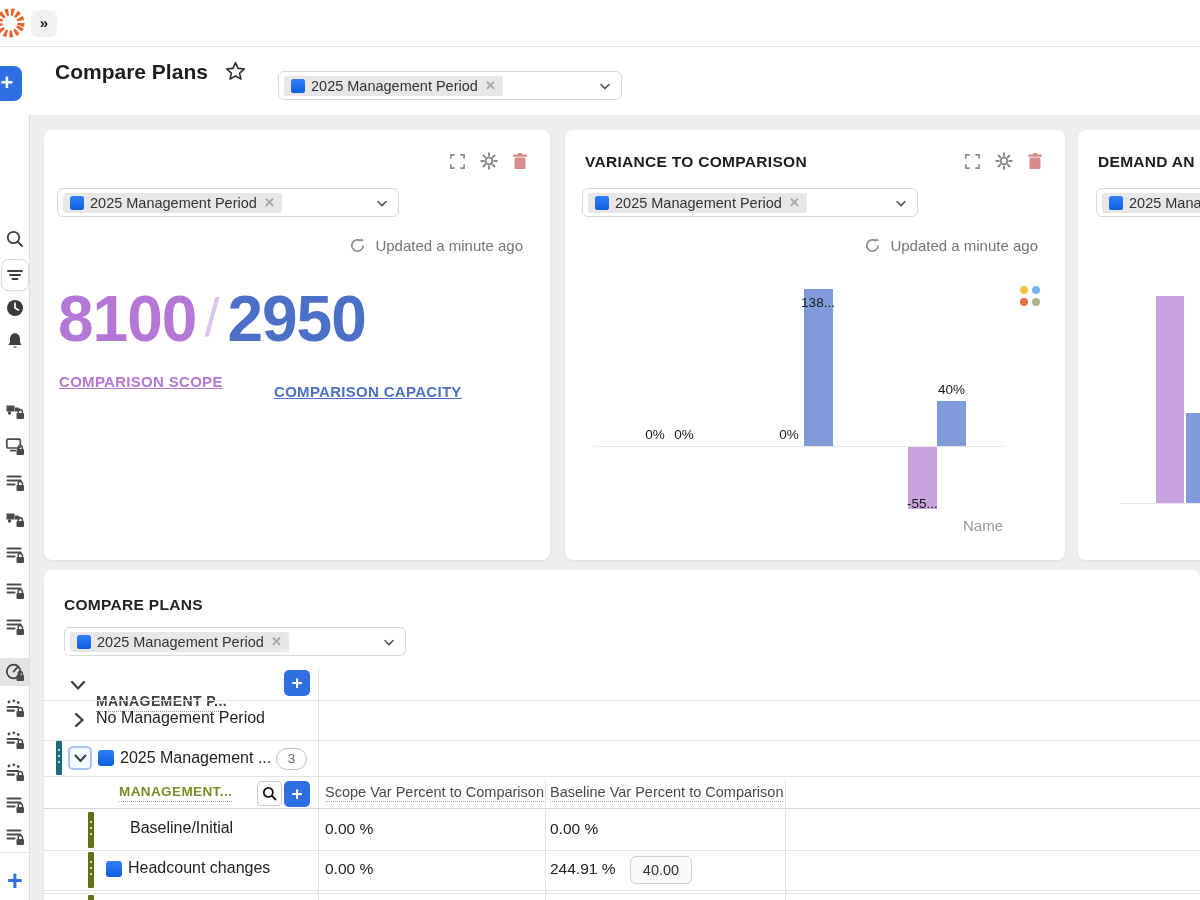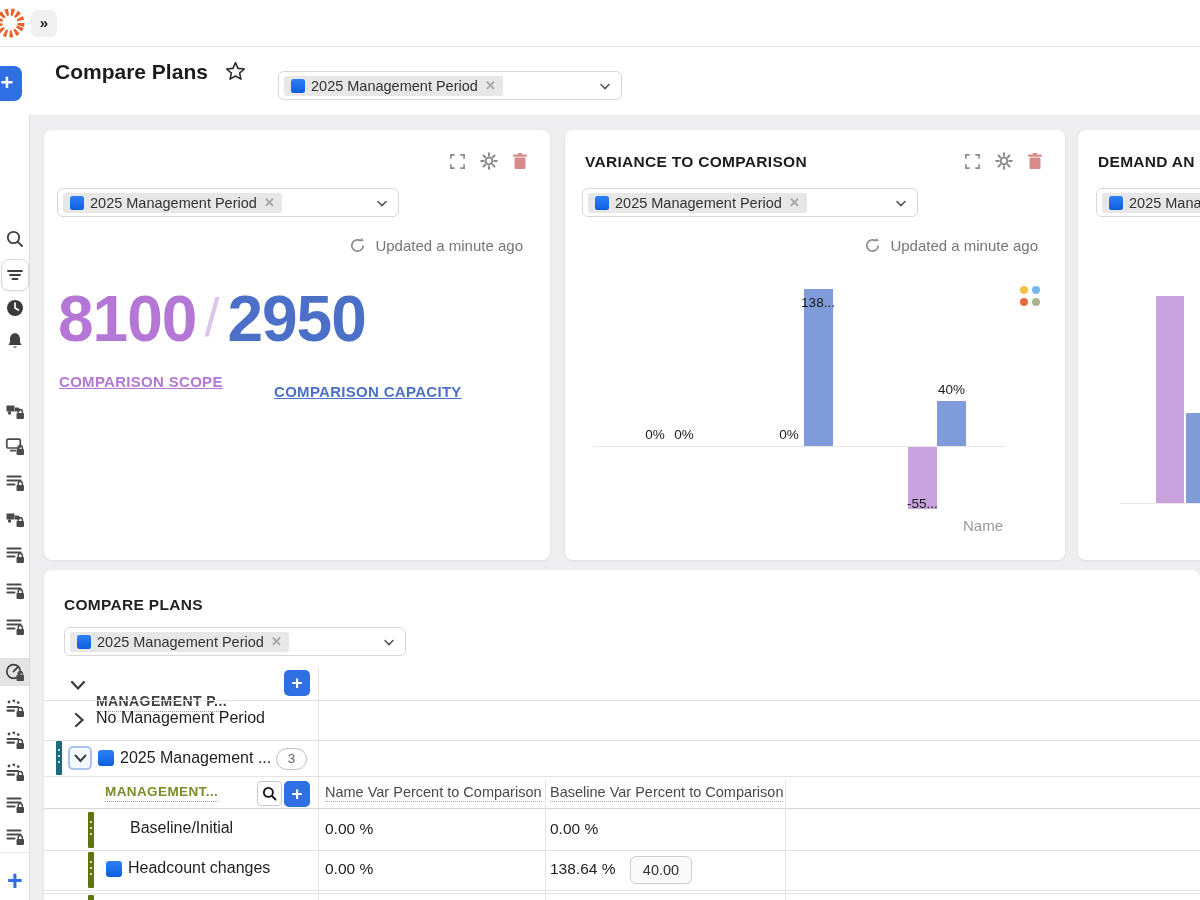--- a/index.html
+++ b/index.html
@@ -290,29 +290,29 @@
   <div class="boxed-chev" style="left:24px; top:176px;">
     <svg width="13" height="9" viewBox="0 0 13 9">
         <path d="M1.5 1.5 L6.5 7 L11.5 1.5" stroke="#3c3c3c" stroke-width="2" fill="none" stroke-linecap="round"></path>
       </svg>
   </div>
   <div class="blue-sq" style="left:54px; top:180px;"></div>
   <div class="row-text" style="left:76px; top:179px;">2025 Management ...</div>
   <div class="badge-pill" style="left:232px; top:178px;">3</div>
   <div class="hline" style="top:206px;"></div>
 
-  <div class="tbl-header-text abs" style="left:61px; top:214px; color:#7b8b25; font-size:13.5px;">MANAGEMENT...</div>
+  <div class="tbl-header-text abs" style="left:75px; top:214px; color:#7b8b25; font-size:13.5px;">MANAGEMENT...</div>
   <div class="search-btn" style="left:213px; top:211px;">
     <svg width="15" height="15" viewBox="0 0 20 20">
         <circle cx="8.5" cy="8.5" r="6" fill="none" stroke="#111" stroke-width="2.4"></circle>
         <line x1="13.2" y1="13.2" x2="18" y2="18" stroke="#111" stroke-width="2.4" stroke-linecap="round"></line>
       </svg>
   </div>
   <div class="plus-btn" style="left:240px; top:211px;">+</div>
-  <div class="col-header" style="left:281px; top:214px;">Name Var Percent to Comparison</div>
+  <div class="col-header" style="left:281px; top:214px;">Scope Var Percent to Comparison</div>
   <div class="col-header" style="left:506px; top:214px;">Baseline Var Percent to Comparison</div>
   <div class="hline" style="top:238px; border-color:#d6d6d6;"></div>
   <div class="vline" style="left:501px; top:210px; height:126px;"></div>
   <div class="vline" style="left:741px; top:210px; height:126px;"></div>
 
   <div class="drag-bar" style="left:44px; top:242px; height:36px; background:#5f7313;">
       <i style="top:9px"></i>
       <i style="top:15px"></i>
       <i style="top:21px"></i>
     </div>
@@ -322,21 +322,21 @@
   <div class="hline" style="top:280px;"></div>
 
   <div class="drag-bar" style="left:44px; top:282px; height:36px; background:#5f7313;">
       <i style="top:9px"></i>
       <i style="top:15px"></i>
       <i style="top:21px"></i>
     </div>
   <div class="blue-sq" style="left:62px; top:291px;"></div>
   <div class="row-text" style="left:84px; top:289px;">Headcount changes</div>
   <div class="cell-val" style="left:281px; top:290px;">0.00 %</div>
-  <div class="cell-val" style="left:506px; top:290px;">138.64 %</div>
+  <div class="cell-val" style="left:506px; top:290px;">244.91 %</div>
   <div class="val-chip" style="left:586px; top:286px;">40.00</div>
   <div class="hline" style="top:320px;"></div>
 
   <div class="hline" style="top:323px;"></div>
   <div class="drag-bar" style="left:44px; top:325px; height:11px; background:#5f7313;"></div>
 </div>
 
 <div id="sidebar">
   <div id="side-divider"></div>
   <div id="side-plus">+</div>

